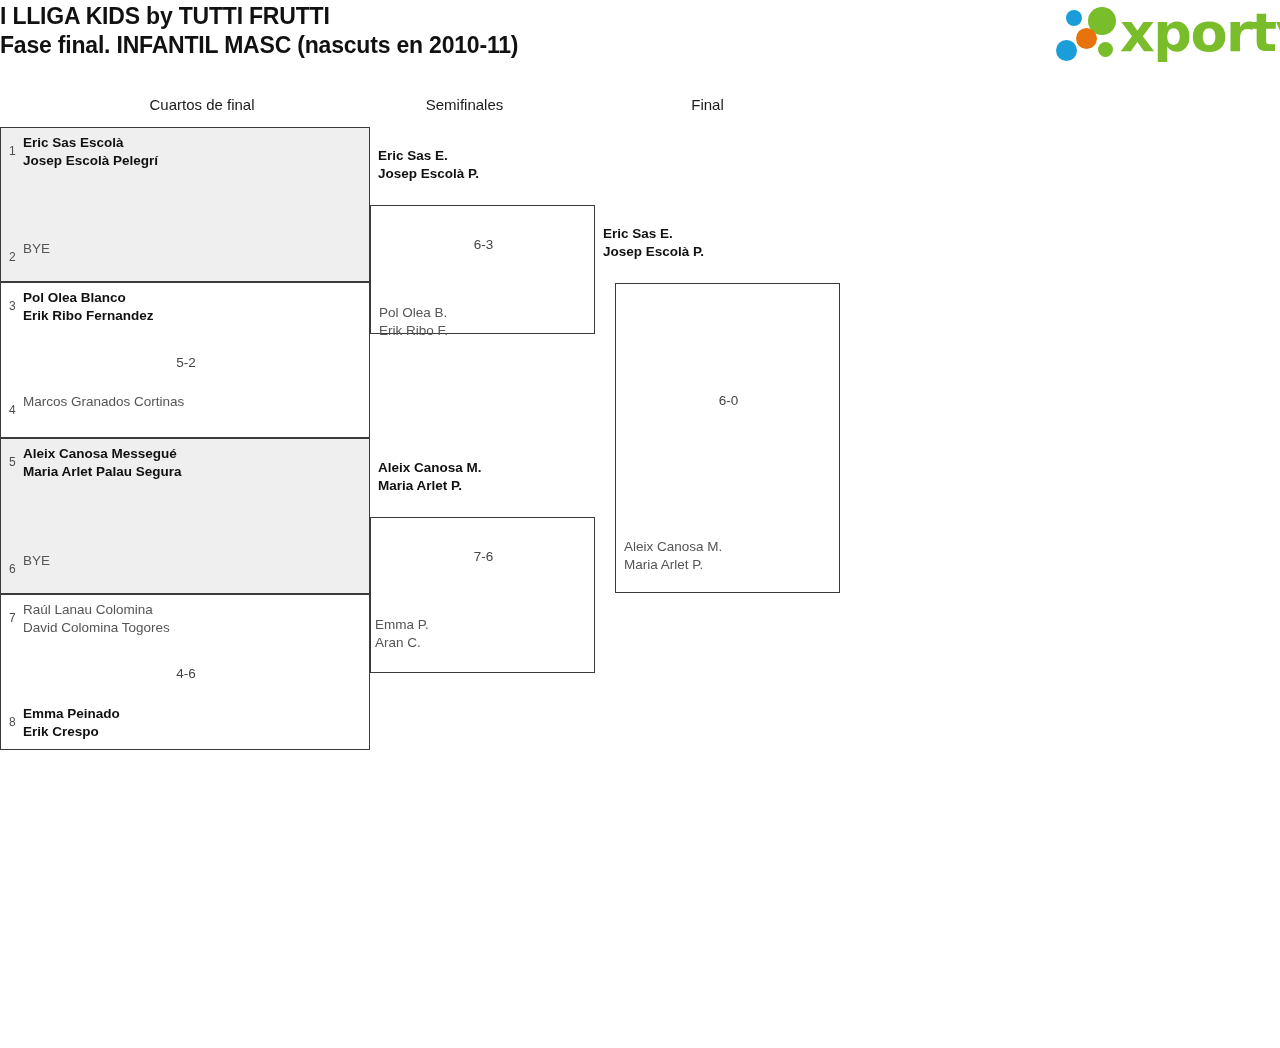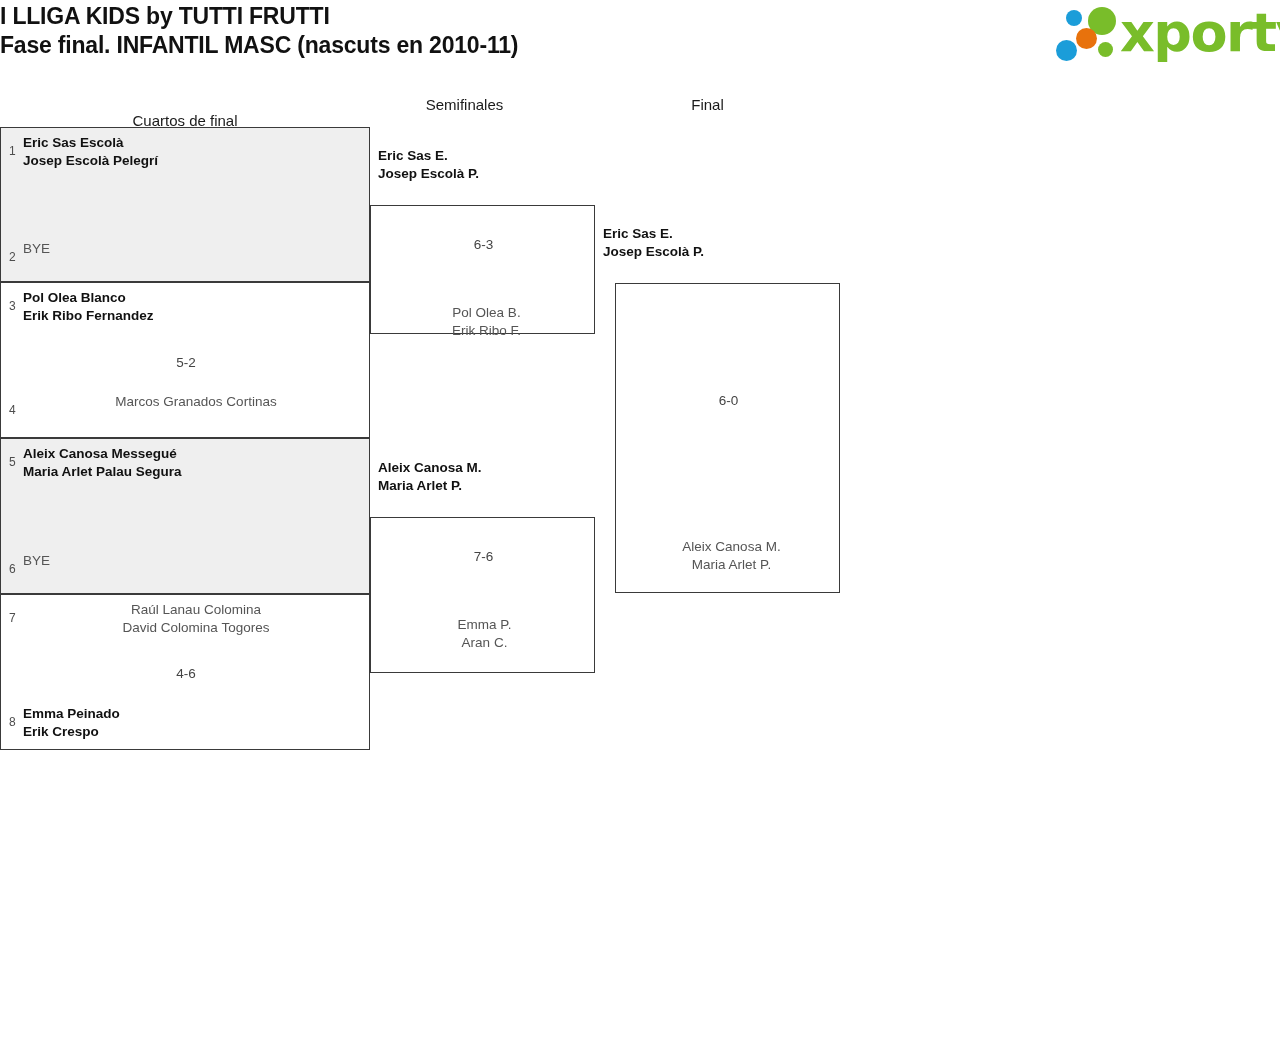--- a/index.html
+++ b/index.html
@@ -112,21 +112,21 @@
   .names {
     flex: 1 1 auto;
     padding-left: 4px;
   }
   .pname {
     font-size: 13.5px;
     line-height: 18px;
     white-space: nowrap;
   }
   .win .pname { color: #111111; font-weight: bold; }
-  .lose .pname { color: #555555; font-weight: normal; text-align: center; }
+  .lose .pname { color: #555555; font-weight: normal; }
   .bye .pname { color: #555555; font-weight: normal; }
 
   .score {
     position: absolute;
     font-size: 13.5px;
     color: #444444;
     text-align: center;
     white-space: nowrap;
   }
 </style>
@@ -145,21 +145,21 @@
       <span class="dot" style="left:18px; top:4px;  width:16px; height:16px; background:#1b9dd9;"></span>
       <span class="dot" style="left:40px; top:1px;  width:28px; height:28px; background:#79bd2a;"></span>
       <span class="dot" style="left:28px; top:22px; width:21px; height:21px; background:#e8720c;"></span>
       <span class="dot" style="left:8px;  top:34px; width:21px; height:21px; background:#1b9dd9;"></span>
       <span class="dot" style="left:50px; top:36px; width:15px; height:15px; background:#79bd2a;"></span>
     </div>
     <div id="logo-wordmark">xporty</div>
   </div>
 </div>
 
-<div class="col-header" style="left:0px;   width:370px;margin-top:16px;">Cuartos de final</div>
+<div class="col-header" style="left:17px;   width:370px;">Cuartos de final</div>
 <div class="col-header" style="left:352px; width:225px;">Semifinales</div>
 <div class="col-header" style="left:595px; width:225px;">Final</div>
 
 <div id="bracket">
 
   <div class="match shaded" style="left:0px; top:127px; width:370px; height:155px;">
     <div class="slot win" style="top:6px;">
       <span class="seed">1</span>
       <span class="names">
         <div class="pname">Eric Sas Escolà</div>

